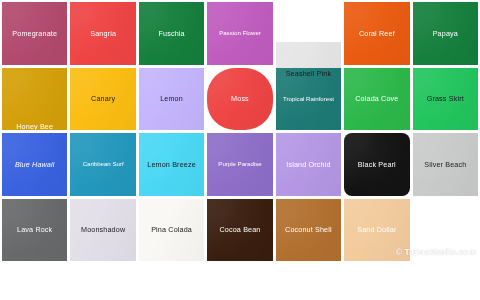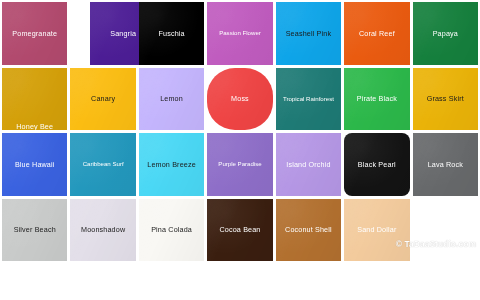--- a/index.html
+++ b/index.html
@@ -61,49 +61,49 @@
   .swatch-label.tight {
     font-size: 6.1px;
     letter-spacing: 0px;
   }
   .swatch-label.dark  { color: #1b1b1b; }
   .swatch-label.light { color: #ffffff; }
 
   #watermark {
     position: absolute;
     right: 4px;
-    bottom: 14px;
+    bottom: 6px;
     z-index: 9;
     font-size: 8.4px;
     font-weight: bold;
     letter-spacing: 0.1px;
     color: #ffffff;
     font-family: "Liberation Sans", sans-serif;
     text-shadow: 0 0 1px rgba(0,0,0,0.28);
     white-space: nowrap;
     pointer-events: none;
   }
 </style>
 </head>
 <body>
 
 <div id="swatch-chart">
     <div class="swatch" style="background: rgb(178, 74, 110);">
       <span class="swatch-label light">Pomegranate</span>
     </div>
-    <div class="swatch" style="background: #4c1d95; margin-left: 20px;">
+    <div class="swatch" style="background: #ef4444;">
       <span class="swatch-label light">Sangria</span>
     </div>
-    <div class="swatch" style="background: #000000;">
+    <div class="swatch" style="background: #15803d;">
       <span class="swatch-label light">Fuschia</span>
     </div>
     <div class="swatch" style="background: rgb(192, 92, 191);">
       <span class="swatch-label light tight">Passion Flower</span>
     </div>
-    <div class="swatch" style="background: #0ea5e9;">
+    <div class="swatch" style="background: #e5e5e5; margin-top: 40px;">
       <span class="swatch-label dark">Seashell Pink</span>
     </div>
     <div class="swatch" style="background: rgb(234, 91, 16);">
       <span class="swatch-label light">Coral Reef</span>
     </div>
     <div class="swatch" style="background: #15803d;">
       <span class="swatch-label light">Papaya</span>
     </div>
     <div class="swatch" style="background: rgb(212, 160, 9); align-items: flex-end;">
       <span class="swatch-label light">Honey Bee</span>
@@ -114,48 +114,48 @@
     <div class="swatch" style="background: #c4b5fd;">
       <span class="swatch-label dark">Lemon</span>
     </div>
     <div class="swatch" style="background: #ef4444; border-radius: 28px;">
       <span class="swatch-label light">Moss</span>
     </div>
     <div class="swatch" style="background: rgb(30, 122, 117);">
       <span class="swatch-label light tight">Tropical Rainforest</span>
     </div>
     <div class="swatch" style="background: rgb(44, 184, 74);">
-      <span class="swatch-label light">Pirate Black</span>
+      <span class="swatch-label light">Colada Cove</span>
     </div>
-    <div class="swatch" style="background: #eab308;">
+    <div class="swatch" style="background: #22c55e;">
       <span class="swatch-label dark">Grass Skirt</span>
     </div>
-    <div class="swatch" style="background: rgb(58, 98, 224);">
+    <div class="swatch" style="background: rgb(58, 98, 224); font-style: italic;">
       <span class="swatch-label light">Blue Hawaii</span>
     </div>
     <div class="swatch" style="background: rgb(35, 152, 189);">
       <span class="swatch-label light tight">Caribbean Surf</span>
     </div>
     <div class="swatch" style="background: rgb(74, 216, 245);">
       <span class="swatch-label dark">Lemon Breeze</span>
     </div>
     <div class="swatch" style="background: rgb(142, 110, 200);">
       <span class="swatch-label light tight">Purple Paradise</span>
     </div>
     <div class="swatch" style="background: rgb(181, 151, 229);">
       <span class="swatch-label light">Island Orchid</span>
     </div>
     <div class="swatch" style="background: rgb(19, 19, 19); border-radius: 8px;">
       <span class="swatch-label light">Black Pearl</span>
     </div>
+    <div class="swatch" style="background: rgb(201, 203, 202);">
+      <span class="swatch-label dark">Silver Beach</span>
+    </div>
     <div class="swatch" style="background: rgb(103, 105, 107);">
       <span class="swatch-label light">Lava Rock</span>
-    </div>
-    <div class="swatch" style="background: rgb(201, 203, 202);">
-      <span class="swatch-label dark">Silver Beach</span>
     </div>
     <div class="swatch" style="background: rgb(227, 223, 233);">
       <span class="swatch-label dark">Moonshadow</span>
     </div>
     <div class="swatch" style="background: rgb(249, 248, 244);">
       <span class="swatch-label dark">Pina Colada</span>
     </div>
     <div class="swatch" style="background: rgb(58, 30, 15);">
       <span class="swatch-label light">Cocoa Bean</span>
     </div>

